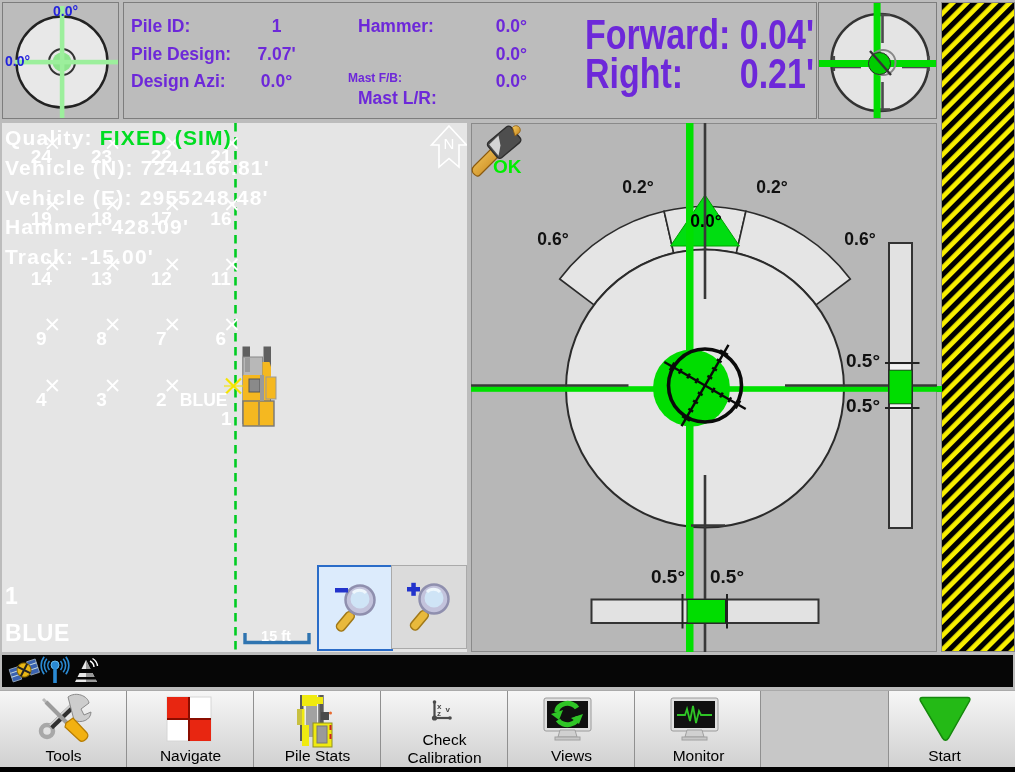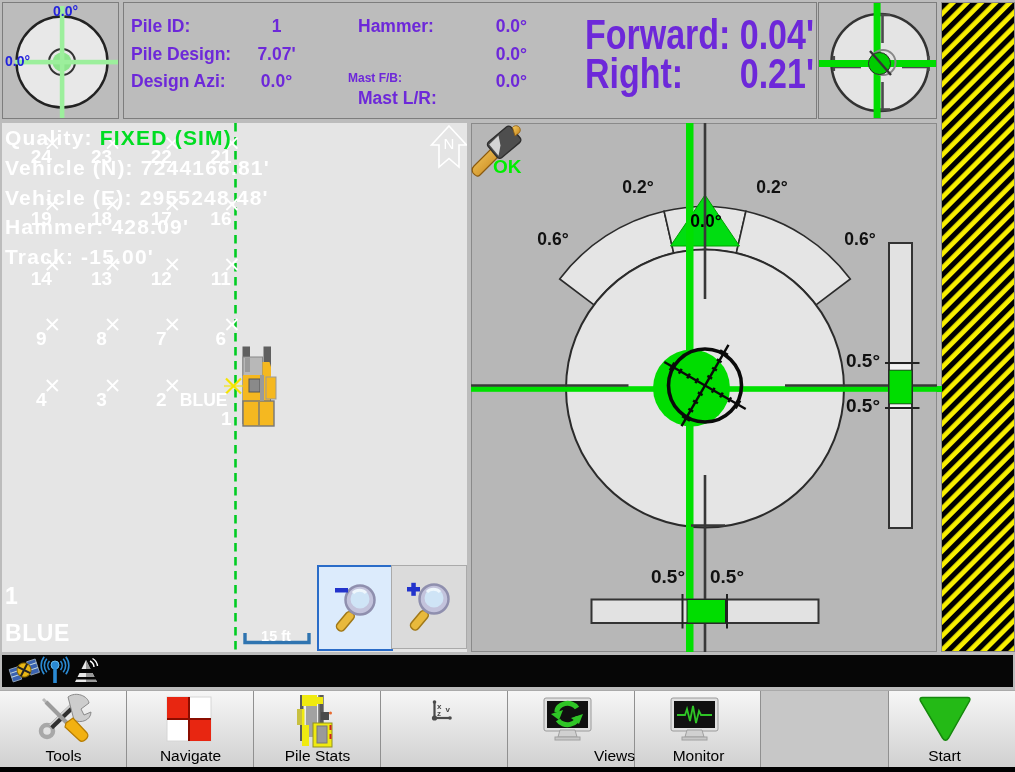--- a/index.html
+++ b/index.html
@@ -422,19 +422,20 @@
 <path d="M6 17 L14 17 L16 11 L19 23 L22 8 L25 25 L28 13 L30 17 L41 17" fill="none" stroke="#2fc526" stroke-width="1.8"></path>
 <path d="M16 32 L31 32 L33 39 L14 39 Z" fill="#d0d0d0" stroke="#a0a0a0" stroke-width="1"></path>
 <rect x="11" y="39" width="25" height="3" fill="#c8c8c8" stroke="#a0a0a0" stroke-width="1"></rect>
 </g>
 
 <path d="M922.5 6.5 L967.5 6.5 Q971 6.5 969.5 10 L948.5 47 Q945.5 51.5 942.5 47 L920.5 10 Q919 6.5 922.5 6.5 Z" fill="#24ba16" stroke="#15880c" stroke-width="1.5"></path>
 </svg>
 <div class="abs" style="left:0;top:56px;width:127px;text-align:center;font-size:15.5px;color:#000;">Tools</div>
 <div class="abs" style="left:127px;top:56px;width:127px;text-align:center;font-size:15.5px;color:#000;">Navigate</div>
 <div class="abs" style="left:254px;top:56px;width:127px;text-align:center;font-size:15.5px;color:#000;">Pile Stats</div>
-<div class="abs" style="left:508px;top:56px;width:127px;text-align:right;font-size:15.5px;color:#000;">Views</div>
+<div class="abs" style="left:381px;top:40px;width:127px;text-align:center;font-size:15.5px;color:#000;">Check<br>Calibration</div>
+<div class="abs" style="left:508px;top:56px;width:127px;text-align:center;font-size:15.5px;color:#000;">Views</div>
 <div class="abs" style="left:635px;top:56px;width:127px;text-align:center;font-size:15.5px;color:#000;">Monitor</div>
 <div class="abs" style="left:881px;top:56px;width:127px;text-align:center;font-size:15.5px;color:#000;">Start</div>
 </div>
 <div class="abs" style="left:937px;top:386.3px;width:5px;height:5.6px;background:#00e000;"></div>
 <div class="abs" style="left:0;top:767px;width:1015px;height:5px;background:#000;"></div>
 </div>
 
 </body></html>

